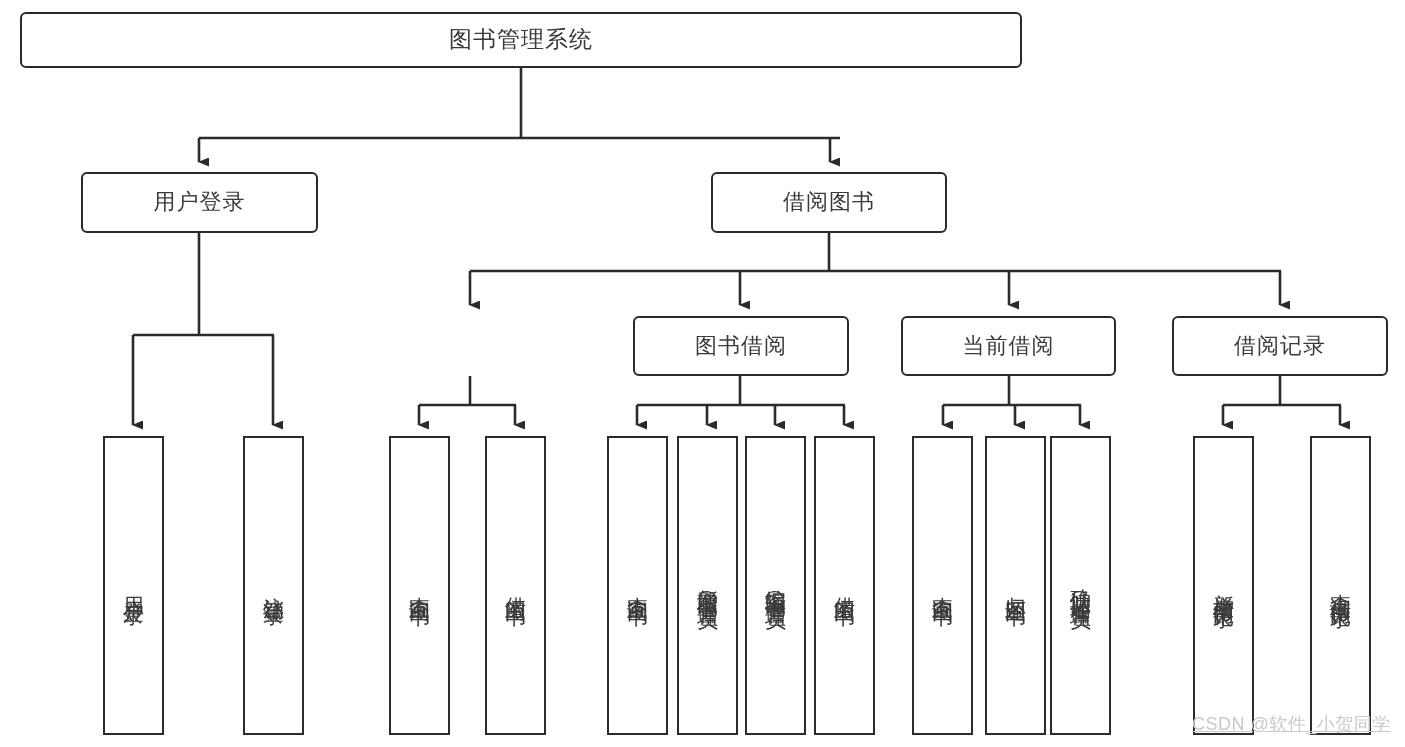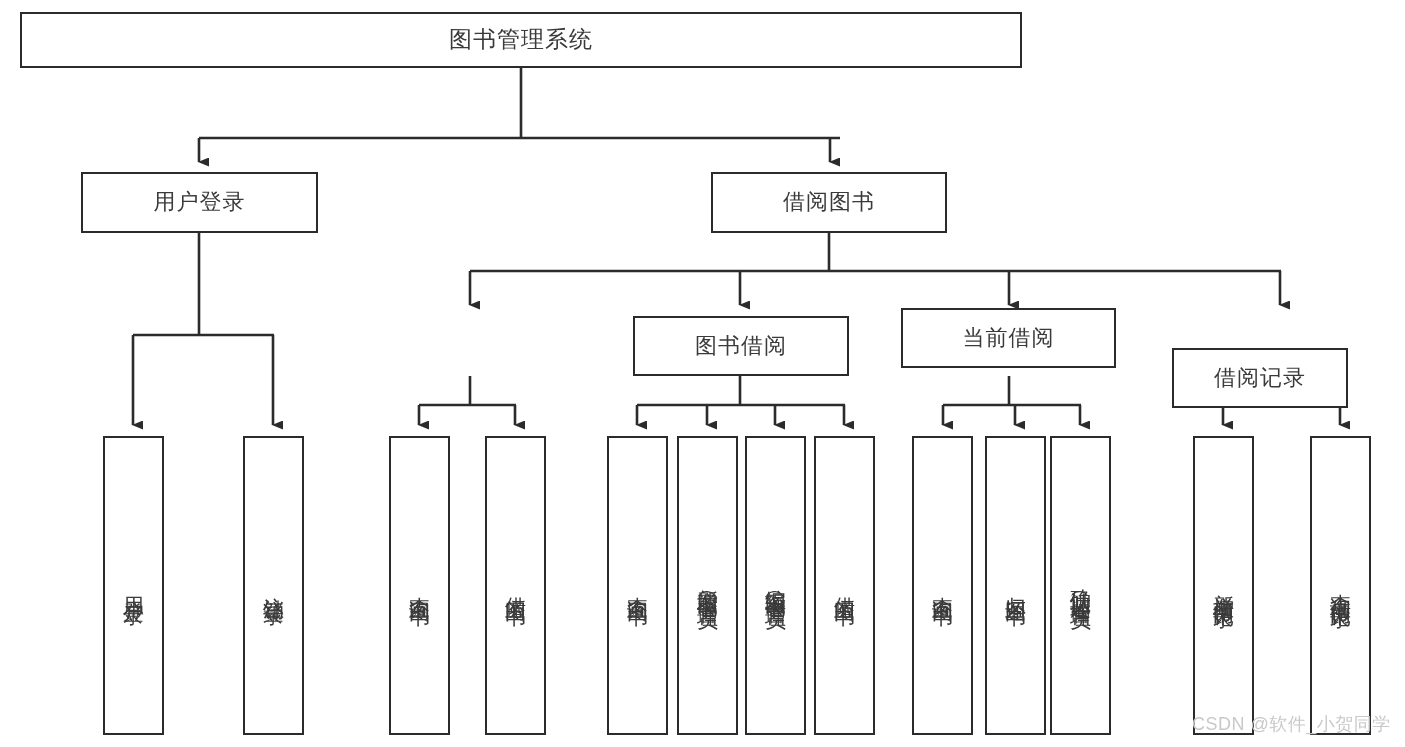--- a/index.html
+++ b/index.html
@@ -34,20 +34,21 @@
     display: flex;
     align-items: center;
     justify-content: center;
     color: #3a3a3a;
     z-index: 2;
   }
   .node.horiz {
     font-size: 22px;
     letter-spacing: 1px;
     line-height: 1.2;
+    border-radius: 6px;
   }
   .node.root {
     font-size: 23px;
   }
   .node.vert {
     writing-mode: vertical-rl;
     text-orientation: upright;
     font-size: 21px;
     letter-spacing: 3px;
     padding: 6px 0;
@@ -131,24 +132,24 @@
   <div class="node horiz" style="left:81px; top:172px; width:237px; height:61px;">
     <span>用户登录</span>
   </div>
   <div class="node horiz" style="left:711px; top:172px; width:236px; height:61px;">
     <span>借阅图书</span>
   </div>
 
   <div class="node horiz" style="left:633px; top:316px; width:216px; height:60px;">
     <span>图书借阅</span>
   </div>
-  <div class="node horiz" style="left:901px; top:308px; width:215px; height:60px;">
+  <div class="node horiz" style="left:901px; top:316px; width:215px; height:60px;">
     <span>当前借阅</span>
   </div>
-  <div class="node horiz" style="left:1172px; top:316px; width:176px; height:60px;margin-top:32px;">
+  <div class="node horiz" style="left:1172px; top:316px; width:216px; height:60px;">
     <span>借阅记录</span>
   </div>
 
   <div class="node vert" style="left:103px; top:436px; width:61px; height:299px;">
     <span class="vlabel">用户登录</span>
   </div>
   <div class="node vert" style="left:243px; top:436px; width:61px; height:299px;">
     <span class="vlabel">注销登录</span>
   </div>
 
@@ -182,15 +183,15 @@
     <span class="vlabel">确认归还（管理员）</span>
   </div>
 
   <div class="node vert" style="left:1193px; top:436px; width:61px; height:299px;">
     <span class="vlabel">新增借阅记录</span>
   </div>
   <div class="node vert" style="left:1310px; top:436px; width:61px; height:299px;">
     <span class="vlabel">查询借阅记录</span>
   </div>
 
-  <div class="watermark" style="left:1192px; top:712px;">CSDN @软件_小贺同学</div>
+  <div class="watermark" style="left:1192px; top:712px;text-decoration:underline;">CSDN @软件_小贺同学</div>
 
 </div>
 
 </body></html>

